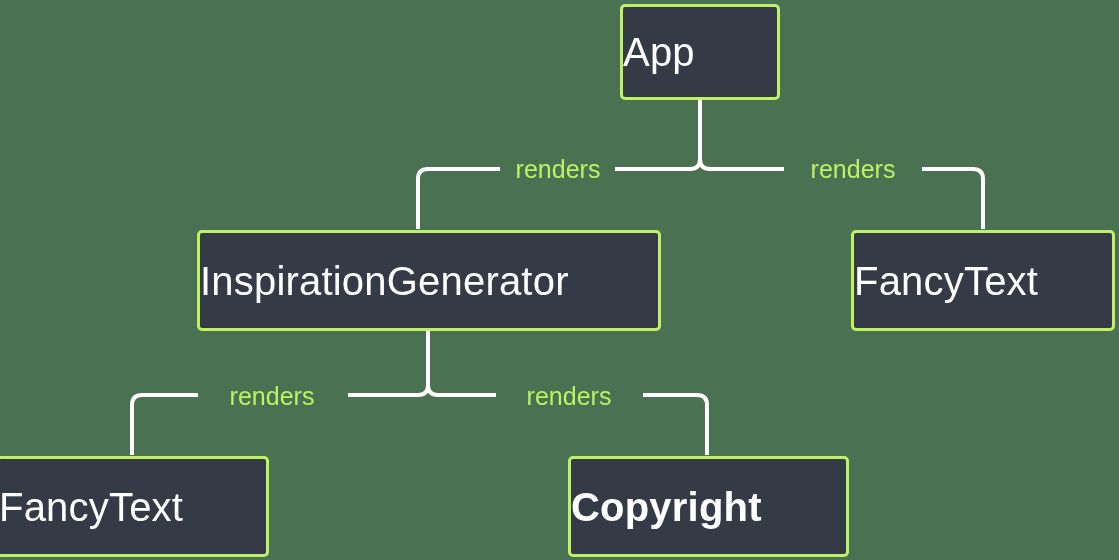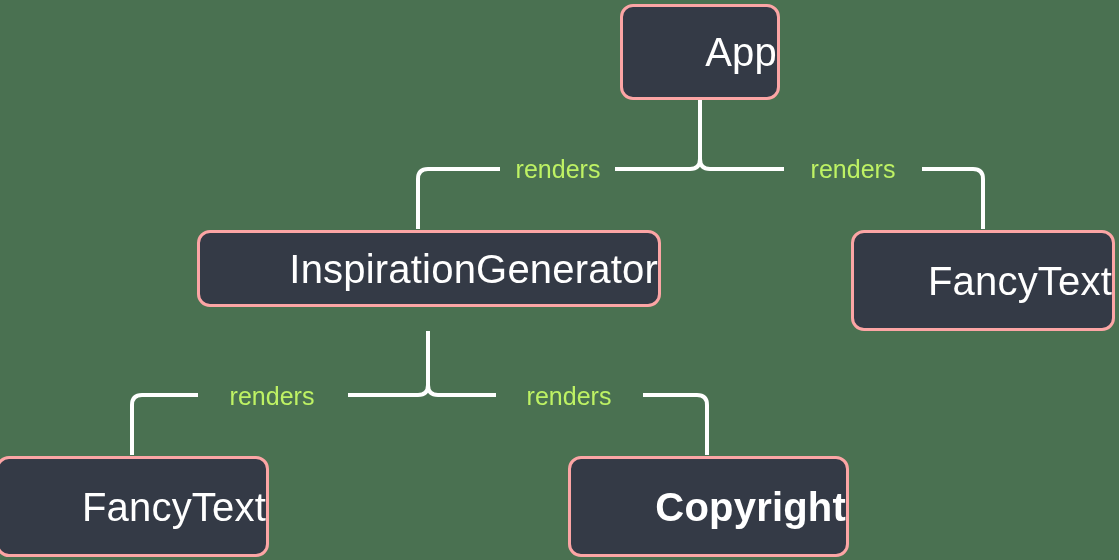--- a/index.html
+++ b/index.html
@@ -22,25 +22,25 @@
     left: 0;
     top: 0;
     width: 1119px;
     height: 560px;
     pointer-events: none;
   }
   .node {
     position: absolute;
     box-sizing: border-box;
     background: #343a46;
-    border: 3px solid #fca5a5;
-    border-radius: 13px;
+    border: 3px solid #bef264;
+    border-radius: 5px;
     display: flex;
     align-items: center;
-    justify-content: flex-end;
+    justify-content: flex-start;
     color: #ffffff;
     font-family: "Liberation Sans", sans-serif;
     font-weight: 400;
     letter-spacing: 0.2px;
     white-space: nowrap;
   }
   .node-label {
     display: block;
     line-height: 1;
   }
@@ -48,21 +48,21 @@
     left: 620px;
     top: 4px;
     width: 160px;
     height: 96px;
     font-size: 40px;
   }
   #node-inspiration-generator {
     left: 197px;
     top: 230px;
     width: 464px;
-    height: 77px;
+    height: 101px;
     font-size: 40px;
   }
   #node-fancytext-right {
     left: 851px;
     top: 230px;
     width: 264px;
     height: 101px;
     font-size: 40px;
   }
   #node-fancytext-bottom {

